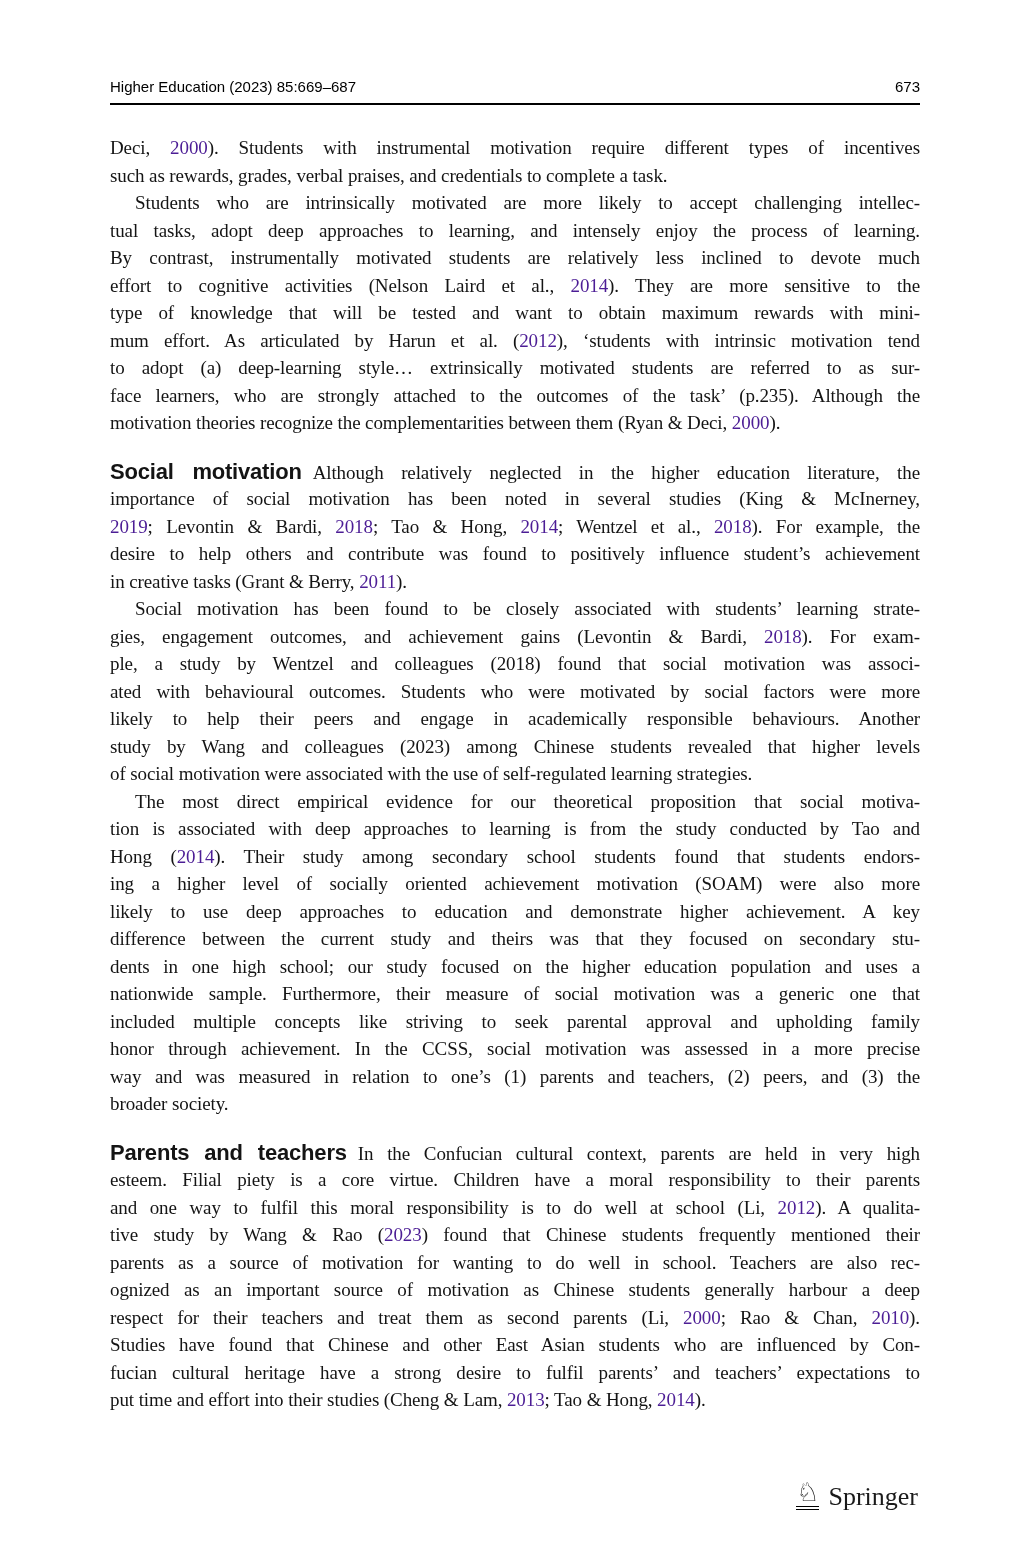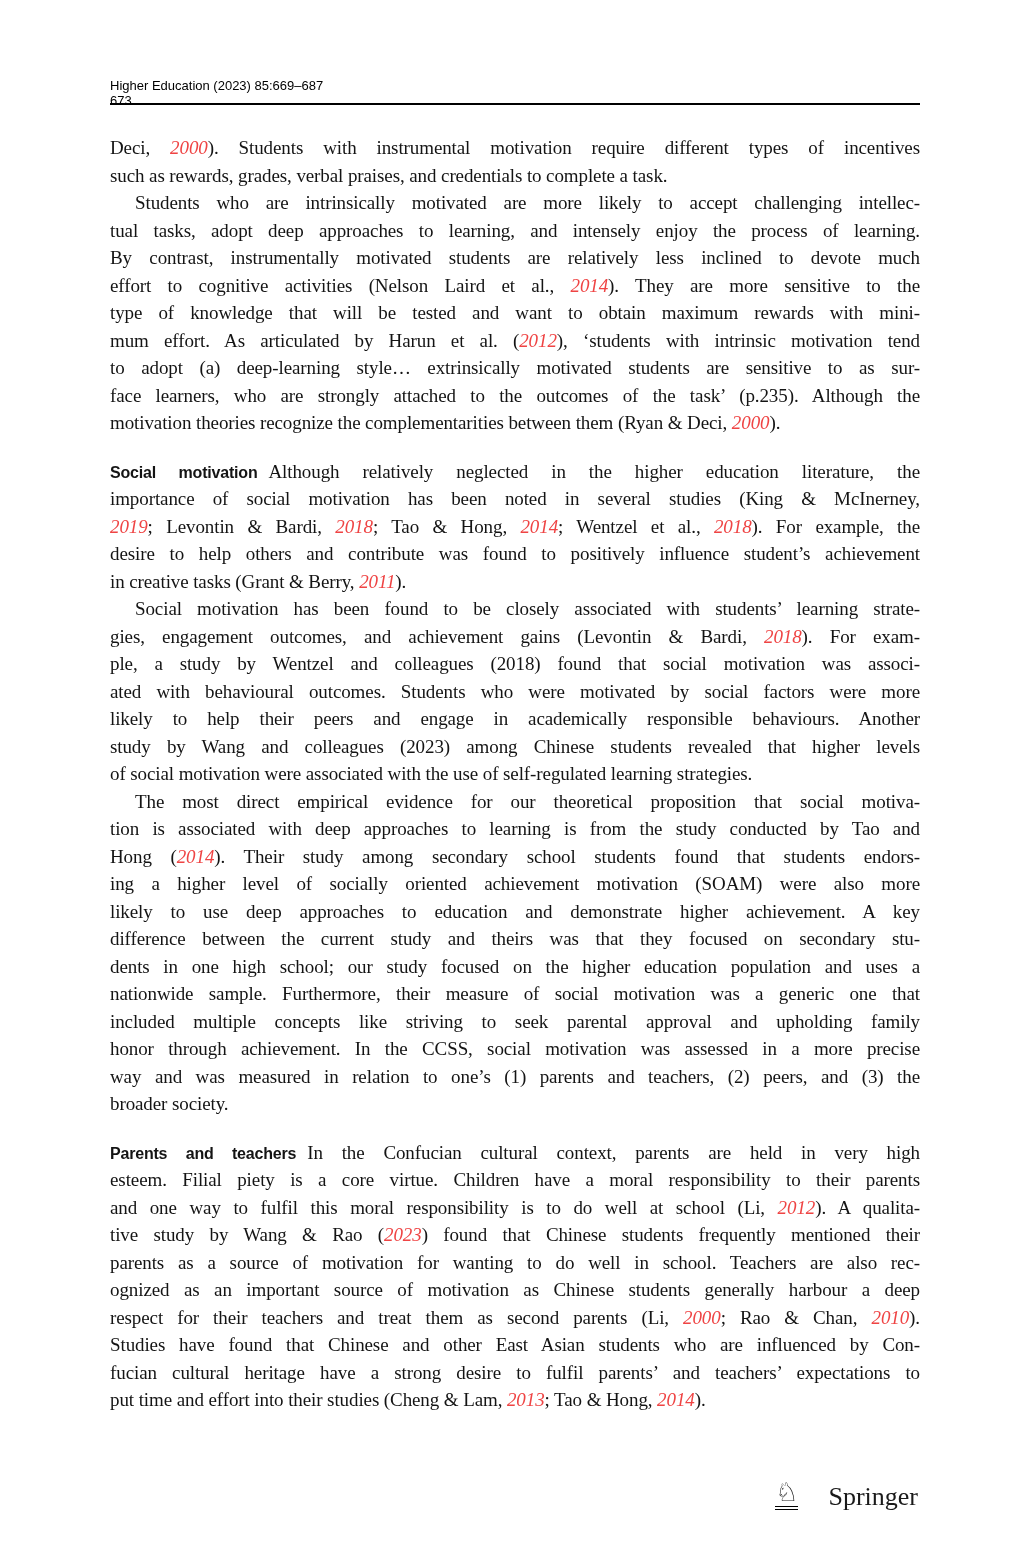--- a/index.html
+++ b/index.html
@@ -10,21 +10,21 @@
     color: #141414;
     position: relative;
     overflow: hidden;
   }
   .page { position: absolute; inset: 0; }
 
   .header {
     position: absolute; left: 110px; right: 104px; top: 78px;
     display: flex; justify-content: space-between; align-items: baseline;
     font-family: "Liberation Sans", sans-serif;
-    font-size: 13px; color: #000; flex-direction: column;
+    font-size: 15px; color: #000;
   }
   .rule {
     position: absolute; left: 110px; right: 104px; top: 103px;
     border-top: 2px solid #000;
   }
 
   .body {
     position: absolute; left: 110px; right: 104px; top: 134px;
     font-size: 19px; line-height: 27.5px;
     letter-spacing: -0.1px;
@@ -36,40 +36,40 @@
     text-align-last: justify;
     height: 27.5px; overflow: hidden;
     white-space: normal;
   }
   .line.last { text-align-last: left; }
   .para.indent .line:first-child { text-indent: 25px; font-family: Liberation Serif, serif; }
 
   .run-heading {
     font-family: "Liberation Sans", sans-serif;
     font-weight: bold;
-    font-size: 16px;
+    font-size: 22px;
     letter-spacing: -0.2px;
     margin-right: 11px;
   }
-  .cite-link { color: #ef4444; font-style: italic; }
+  .cite-link { color: #4c1d95; }
 
   .footer {
     position: absolute; right: 106px; bottom: 42px;
     display: flex; align-items: flex-end; gap: 9px;
     color: #1a1a1a;
   }
   .knight {
     font-family: "DejaVu Sans", sans-serif;
     font-size: 26px; line-height: 1;
     border-bottom: 4px double #000;
     padding-bottom: 1px;
   }
   .springer-name {
     font-family: "Liberation Serif", serif;
-    font-size: 26px; line-height: 1.05; margin-left: 21px;
+    font-size: 26px; line-height: 1.05;
   }
 </style>
 </head>
 <body>
 
 <div class="page">
 
   <div class="header">
     <span>Higher Education (2023) 85:669–687</span>
     <span>673</span>
@@ -82,21 +82,21 @@
         <div class="line"><span>Deci, </span><span class="cite-link">2000</span><span>). Students with instrumental motivation require different types of incentives</span></div>
         <div class="line last"><span>such as rewards, grades, verbal praises, and credentials to complete a task.</span></div>
       </div>
       <div class="para indent">
         <div class="line"><span>Students who are intrinsically motivated are more likely to accept challenging intellec-</span></div>
         <div class="line"><span>tual tasks, adopt deep approaches to learning, and intensely enjoy the process of learning.</span></div>
         <div class="line"><span>By contrast, instrumentally motivated students are relatively less inclined to devote much</span></div>
         <div class="line"><span>effort to cognitive activities (Nelson Laird et al., </span><span class="cite-link">2014</span><span>). They are more sensitive to the</span></div>
         <div class="line"><span>type of knowledge that will be tested and want to obtain maximum rewards with mini-</span></div>
         <div class="line"><span>mum effort. As articulated by Harun et al. (</span><span class="cite-link">2012</span><span>), ‘students with intrinsic motivation tend</span></div>
-        <div class="line"><span>to adopt (a) deep-learning style… extrinsically motivated students are sensitive to as sur-</span></div>
+        <div class="line"><span>to adopt (a) deep-learning style… extrinsically motivated students are referred to as sur-</span></div>
         <div class="line"><span>face learners, who are strongly attached to the outcomes of the task’ (p.235). Although the</span></div>
         <div class="line last"><span>motivation theories recognize the complementarities between them (Ryan &amp; Deci, </span><span class="cite-link">2000</span><span>).</span></div>
       </div>
       <div class="para section">
         <div class="line"><span class="run-heading">Social motivation</span><span>Although relatively neglected in the higher education literature, the</span></div>
         <div class="line"><span>importance of social motivation has been noted in several studies (King &amp; McInerney,</span></div>
         <div class="line"><span class="cite-link">2019</span><span>; Levontin &amp; Bardi, </span><span class="cite-link">2018</span><span>; Tao &amp; Hong, </span><span class="cite-link">2014</span><span>; Wentzel et al., </span><span class="cite-link">2018</span><span>). For example, the</span></div>
         <div class="line"><span>desire to help others and contribute was found to positively influence student’s achievement</span></div>
         <div class="line last"><span>in creative tasks (Grant &amp; Berry, </span><span class="cite-link">2011</span><span>).</span></div>
       </div>

